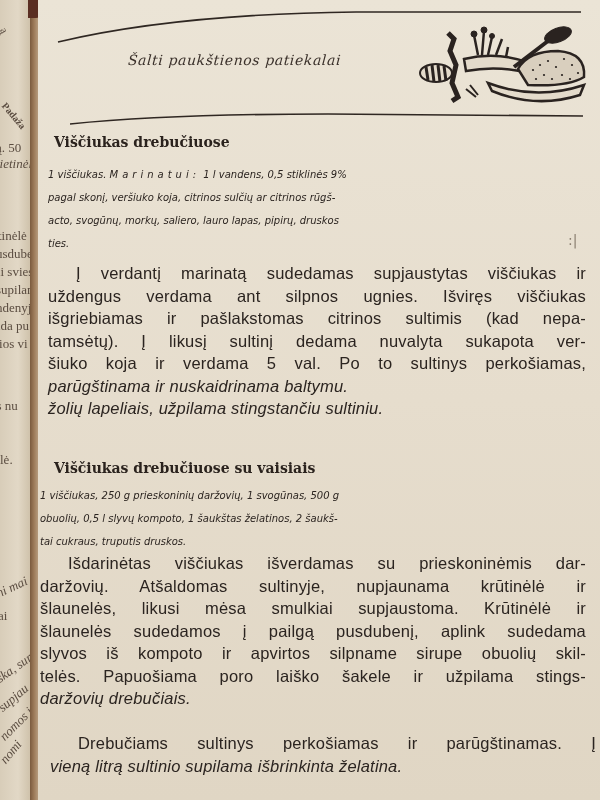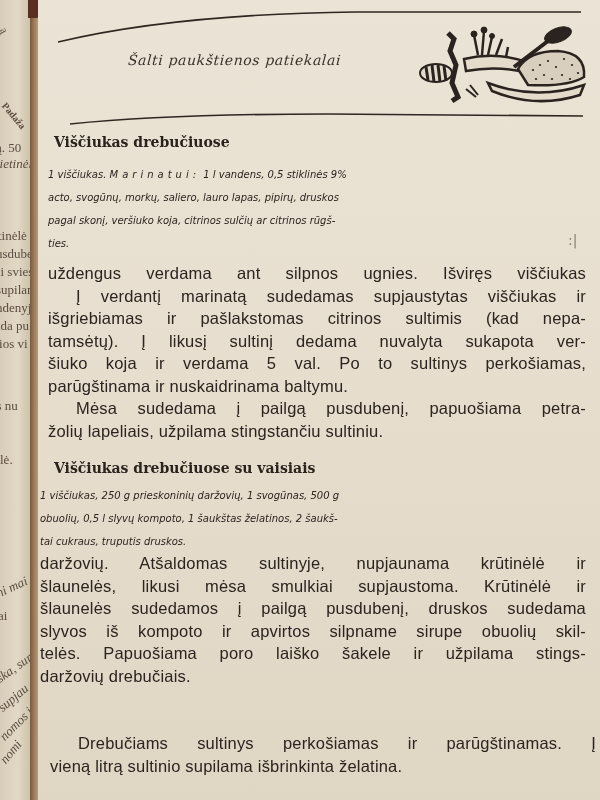--- a/index.html
+++ b/index.html
@@ -56,21 +56,21 @@
     font-size: 10px; line-height: 23px; color: #2b2420;
     text-align: justify;
   }
   .ingredients .spaced { letter-spacing: 4px; }
   .para {
     position: absolute; left: 10px; width: 538px;
     font-family: "Liberation Sans", sans-serif; font-size: 16.5px;
     line-height: 22.5px; color: #2b2420; letter-spacing: 0.2px;
   }
   .para .line { display: block; text-align: justify; text-align-last: justify; white-space: nowrap; }
-  .para .line.last { text-align-last: left; }
+  .para .line.last { text-align-last: left; font-style: italic; }
   .para .indent { padding-left: 28px; }
   .ingredients .line { display: block; white-space: nowrap; }
   .margin-mark {
     position: absolute; left: 530px; top: 232px; font-size: 14px; color: #8a7e70;
     font-family: "DejaVu Sans", sans-serif;
   }
 </style>
 </head>
 <body>
 
@@ -146,52 +146,52 @@
   </svg>
 
   <svg class="rule-bottom" viewBox="0 0 515 14" preserveAspectRatio="none">
     <path d="M2 12 Q 100 2 260 2 L 515 4" stroke="#2f2722" stroke-width="1.6" fill="none"></path>
   </svg>
 
   <div class="recipe-title" style="top:134px">Viščiukas drebučiuose</div>
 
   <div class="ingredients" style="top:163px">
     <span class="line"><span>1 viščiukas. </span><span class="spaced">Marinatui:</span><span> 1 l vandens, 0,5 stiklinės 9%</span></span>
+    <span class="line">pagal skonį, veršiuko koja, citrinos sulčių ar citrinos rūgš-</span>
     <span class="line">acto, svogūnų, morkų, saliero, lauro lapas, pipirų, druskos</span>
-    <span class="line">pagal skonį, veršiuko koja, citrinos sulčių ar citrinos rūgš-</span>
     <span class="line">ties.</span>
   </div>
   <span class="margin-mark">:|</span>
 
   <div class="para" style="top:262px">
+    <span class="line indent">Į verdantį marinatą sudedamas supjaustytas viščiukas ir</span>
     <span class="line">uždengus verdama ant silpnos ugnies. Išviręs viščiukas</span>
-    <span class="line indent">Į verdantį marinatą sudedamas supjaustytas viščiukas ir</span>
     <span class="line">išgriebiamas ir pašlakstomas citrinos sultimis (kad nepa-</span>
     <span class="line">tamsėtų). Į likusį sultinį dedama nuvalyta sukapota ver-</span>
     <span class="line">šiuko koja ir verdama 5 val. Po to sultinys perkošiamas,</span>
     <span class="line last">parūgštinama ir nuskaidrinama baltymu.</span>
   </div>
 
   <div class="para" style="top:397px">
-    <span class="line indent">Mėsa sudedama į pailgą pusdubenį, papuošiama petra-</span>
     <span class="line last">žolių lapeliais, užpilama stingstančiu sultiniu.</span>
   </div>
 
   <div class="recipe-title" style="top:460px">Viščiukas drebučiuose su vaisiais</div>
 
   <div class="ingredients" style="top:484px;left:2px;width:548px">
     <span class="line">1 viščiukas, 250 g prieskoninių daržovių, 1 svogūnas, 500 g</span>
     <span class="line">obuolių, 0,5 l slyvų kompoto, 1 šaukštas želatinos, 2 šaukš-</span>
     <span class="line">tai cukraus, truputis druskos.</span>
   </div>
 
   <div class="para" style="top:552px;left:2px;width:546px">
+    <span class="line indent">Išdarinėtas viščiukas išverdamas su prieskoninėmis dar-</span>
     <span class="line">daržovių. Atšaldomas sultinyje, nupjaunama krūtinėlė ir</span>
     <span class="line">šlaunelės, likusi mėsa smulkiai supjaustoma. Krūtinėlė ir</span>
-    <span class="line">šlaunelės sudedamos į pailgą pusdubenį, druskos sudedama</span>
+    <span class="line">šlaunelės sudedamos į pailgą pusdubenį, aplink sudedama</span>
     <span class="line">slyvos iš kompoto ir apvirtos silpname sirupe obuolių skil-</span>
     <span class="line">telės. Papuošiama poro laiško šakele ir užpilama stings-</span>
     <span class="line last">daržovių drebučiais.</span>
   </div>
 
   <div class="para" style="top:732px;left:12px;width:546px">
     <span class="line indent">Drebučiams sultinys perkošiamas ir parūgštinamas. Į</span>
     <span class="line last">vieną litrą sultinio supilama išbrinkinta želatina.</span>
   </div>
 

